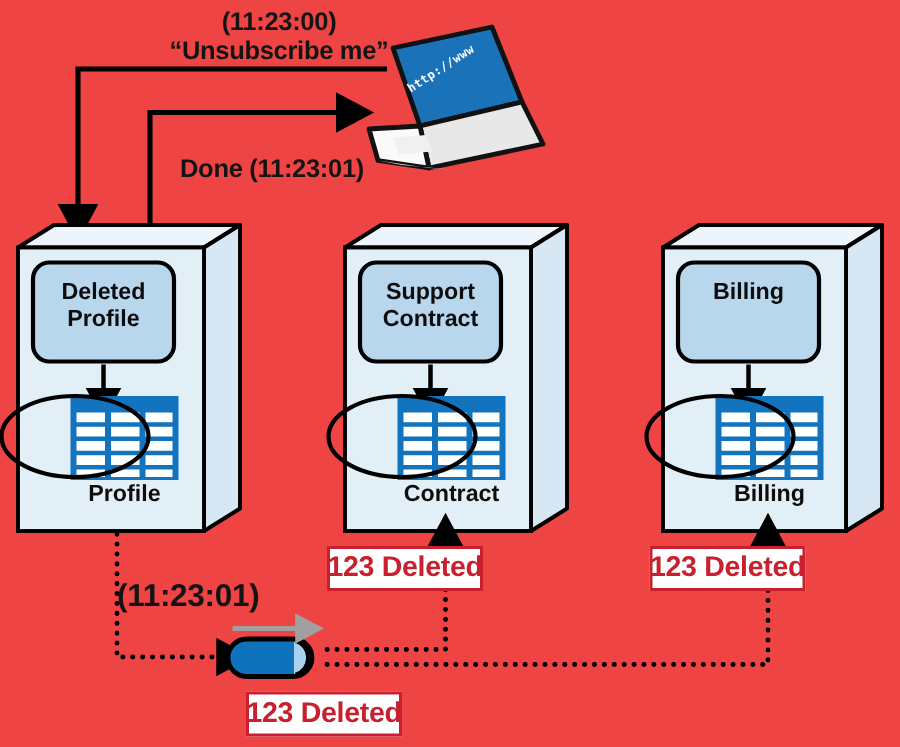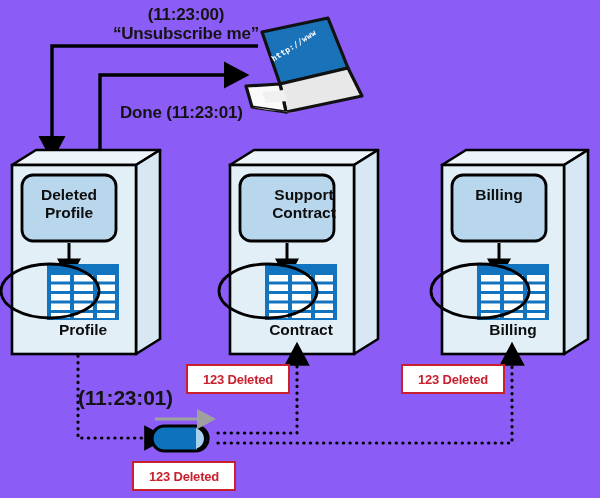--- a/index.html
+++ b/index.html
@@ -4,21 +4,21 @@
 <style>
   html,body{margin:0;padding:0;background:#ffffff;}
   body{
     font-family:"Liberation Sans", sans-serif;
     -webkit-font-smoothing:antialiased;
   }
   #stage{
     position:relative;
     width:600px;
     height:498px;
-    background:#8b5cf6;
+    background:#ef4444;
     overflow:hidden;
   }
   #svg-layer{
     position:absolute;
     left:0; top:0;
     width:600px;
     height:498px;
   }
   .txt{
     position:absolute;
@@ -53,28 +53,29 @@
     font-weight:bold;
     color:#0d0d0d;
     text-align:center;
     white-space:nowrap;
   }
   .deleted-box{
     position:absolute;
     border:2.5px solid #C8202E;
     background:#ffffff;
     color:#C8202E;
-    font-size:13px;
+    font-size:19px;
     font-weight:bold;
     display:flex;
     align-items:center;
     justify-content:center;
     letter-spacing:-0.2px;
     box-sizing:border-box;
     white-space:nowrap;
+    margin-left:32px;
   }
   .lap-url{
     position:absolute;
     font-family:"DejaVu Sans Mono", monospace;
     font-size:8px;
     color:#ffffff;
     font-weight:bold;
     letter-spacing:0.3px;
     transform:rotate(-33deg);
     transform-origin:left top;
@@ -235,21 +236,21 @@
   <div class="txt lbl-done" style="left:120px; top:103px;">Done (11:23:01)</div>
 
   <div class="txt lbl-time2" style="left:78px; top:386px;">(11:23:01)</div>
 
   <div class="lap-url" style="left:270px; top:56px;">http://www</div>
 
   <div class="svc-label" style="left:22px; top:186px; width:94px;">
     <div>Deleted</div>
     <div>Profile</div>
   </div>
-  <div class="svc-label" style="left:240px; top:186px; width:94px;padding-left:17px;">
+  <div class="svc-label" style="left:240px; top:186px; width:94px;">
     <div>Support</div>
     <div>Contract</div>
   </div>
   <div class="svc-label" style="left:452px; top:186px; width:94px;">
     <div>Billing</div>
   </div>
 
   <div class="tbl-label" style="left:43px; top:321px; width:80px;">Profile</div>
   <div class="tbl-label" style="left:261px; top:321px; width:80px;">Contract</div>
   <div class="tbl-label" style="left:473px; top:321px; width:80px;">Billing</div>

